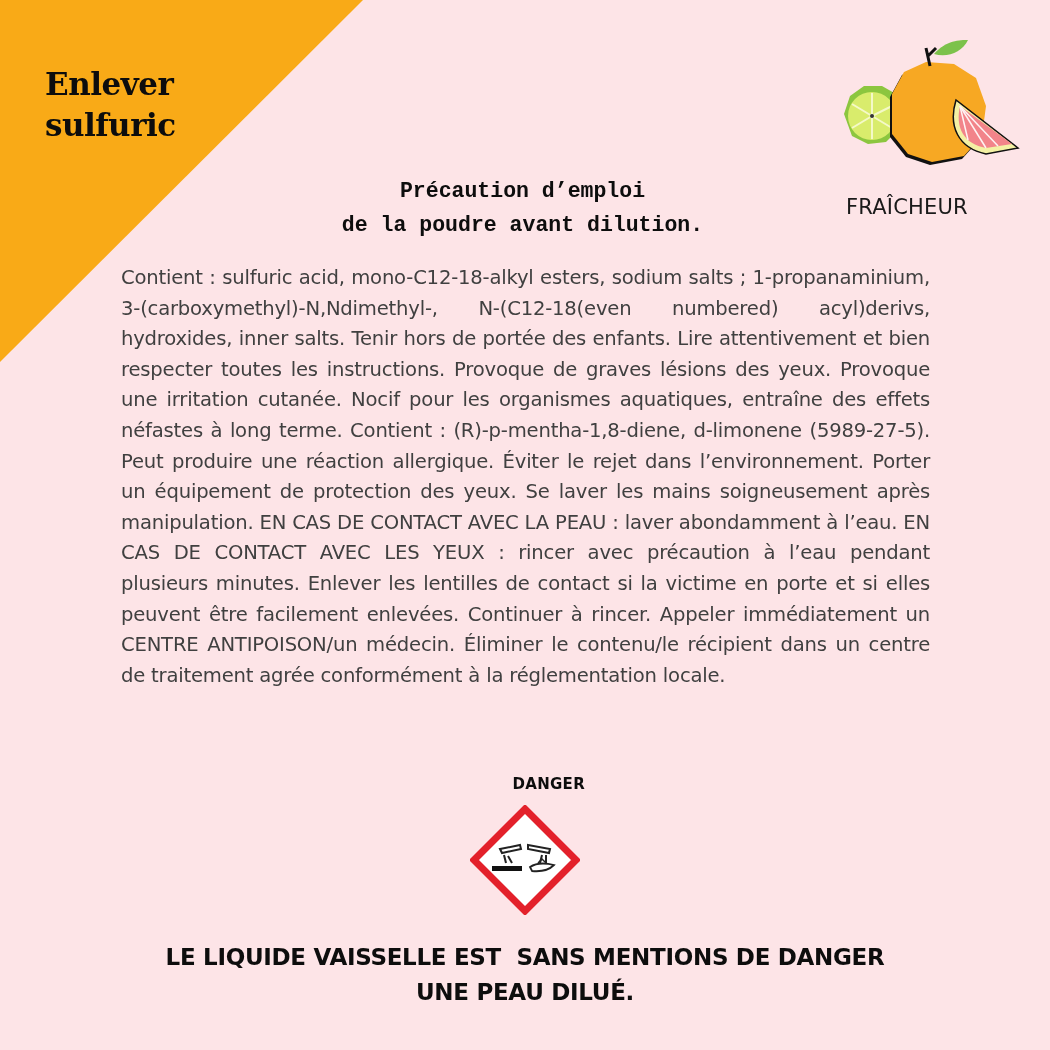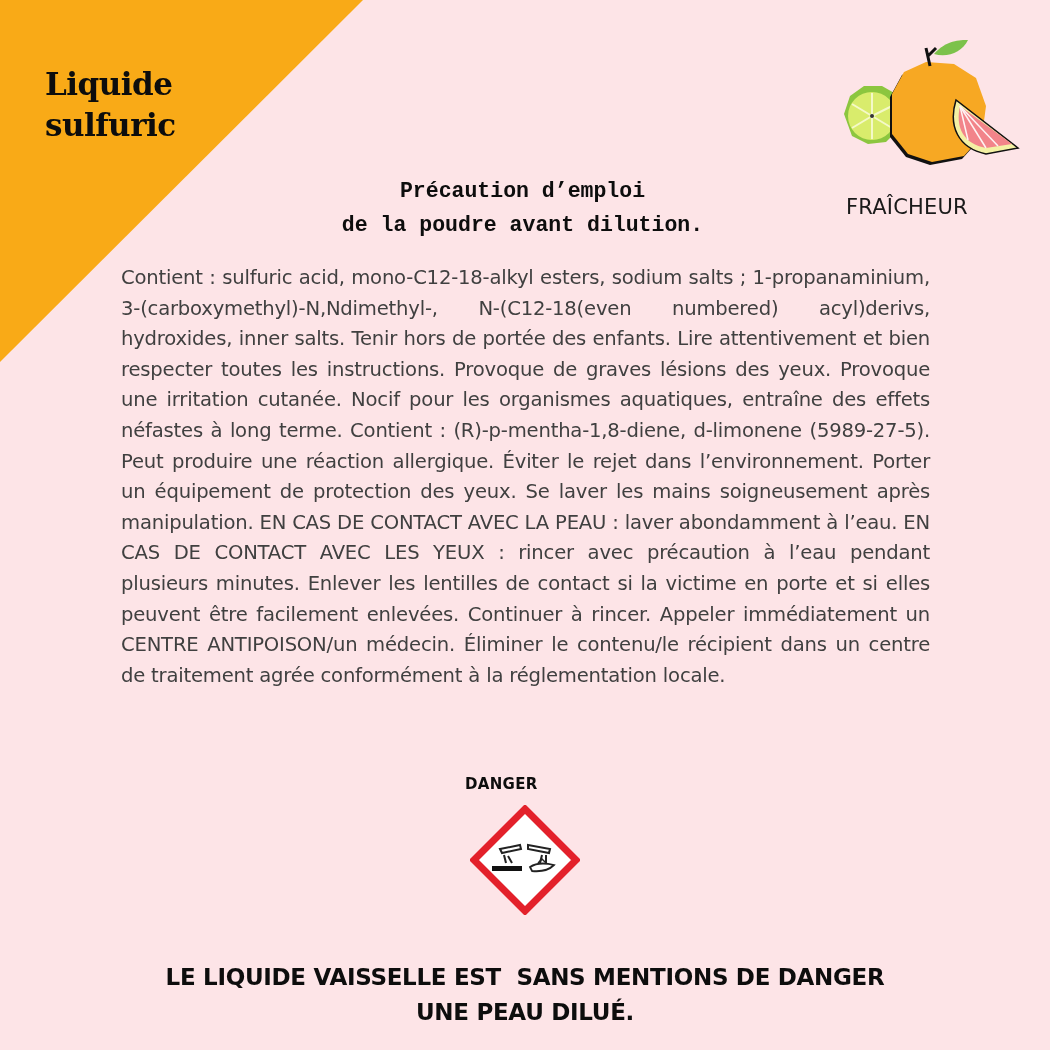--- a/index.html
+++ b/index.html
@@ -31,41 +31,41 @@
       text-align: center; font-weight: bold; font-size: 21.5px; line-height: 34px;
       color: #0d0d0d;
       font-family: Liberation Mono, monospace;
     }
     .body-text {
       position: absolute; left: 121px; top: 263px; width: 809px;
       font-size: 19.6px; line-height: 30.6px; text-align: justify;
       color: #404040; letter-spacing: -0.2px;
     }
     .danger-label {
-      position: absolute; left: 465px; top: 775px; width: 120px; text-align: left;
+      position: absolute; left: 465px; top: 775px; width: 120px; text-align: right;
       font-weight: bold; font-size: 15px; letter-spacing: 0.3px; color: #0d0d0d;
     }
     .pictogram {
       position: absolute; left: 470px; top: 805px; width: 110px; height: 110px;
     }
     .footer {
       position: absolute; left: 120px; top: 940px; width: 810px; text-align: center;
       font-weight: bold; font-size: 23px; line-height: 35px; color: #0d0d0d;
       letter-spacing: -0.3px;
     }
   </style>
 </head>
 <body>
 
 <svg class="corner" viewBox="0 0 1050 1050">
   <polygon points="0,0 363,0 0,362" fill="#f9aa17"></polygon>
 </svg>
 
 <div class="brand">
-  <div>Liquide</div>
+  <div>Enlever</div>
   <div>sulfuric</div>
 </div>
 
 <svg class="fruit" viewBox="0 0 186 130">
 
   <g>
     <polygon points="8,78 14,60 28,50 46,50 60,58 66,75 62,94 50,106 32,108 16,100" fill="#8cc63f"></polygon>
     <circle cx="36" cy="80" r="24" fill="#d9ec6c"></circle>
     <g stroke="#f4f9c8" stroke-width="2">
       <line x1="36" y1="80" x2="36" y2="57"></line>
@@ -119,15 +119,15 @@
     <line x1="38" y1="51" x2="42" y2="58"></line>
     <line x1="72" y1="50" x2="70" y2="58"></line>
     <line x1="76" y1="50" x2="76" y2="58"></line>
   </g>
   <rect x="22" y="61" width="30" height="5" fill="#111"></rect>
   <path d="M60 62 C66 58, 76 58, 84 60 C80 64, 72 67, 62 66 Z" fill="#fff" stroke="#222" stroke-width="1.8"></path>
   <path d="M68 58 L72 54 L76 58" stroke="#222" stroke-width="1.5" fill="none"></path>
 </svg>
 
 <div class="footer">
-  <div style="white-space: pre; margin-top: 20px;">LE LIQUIDE VAISSELLE EST  SANS MENTIONS DE DANGER</div>
+  <div style="white-space: pre;">LE LIQUIDE VAISSELLE EST  SANS MENTIONS DE DANGER</div>
   <div>UNE PEAU DILUÉ.</div>
 </div>
 
 </body></html>

